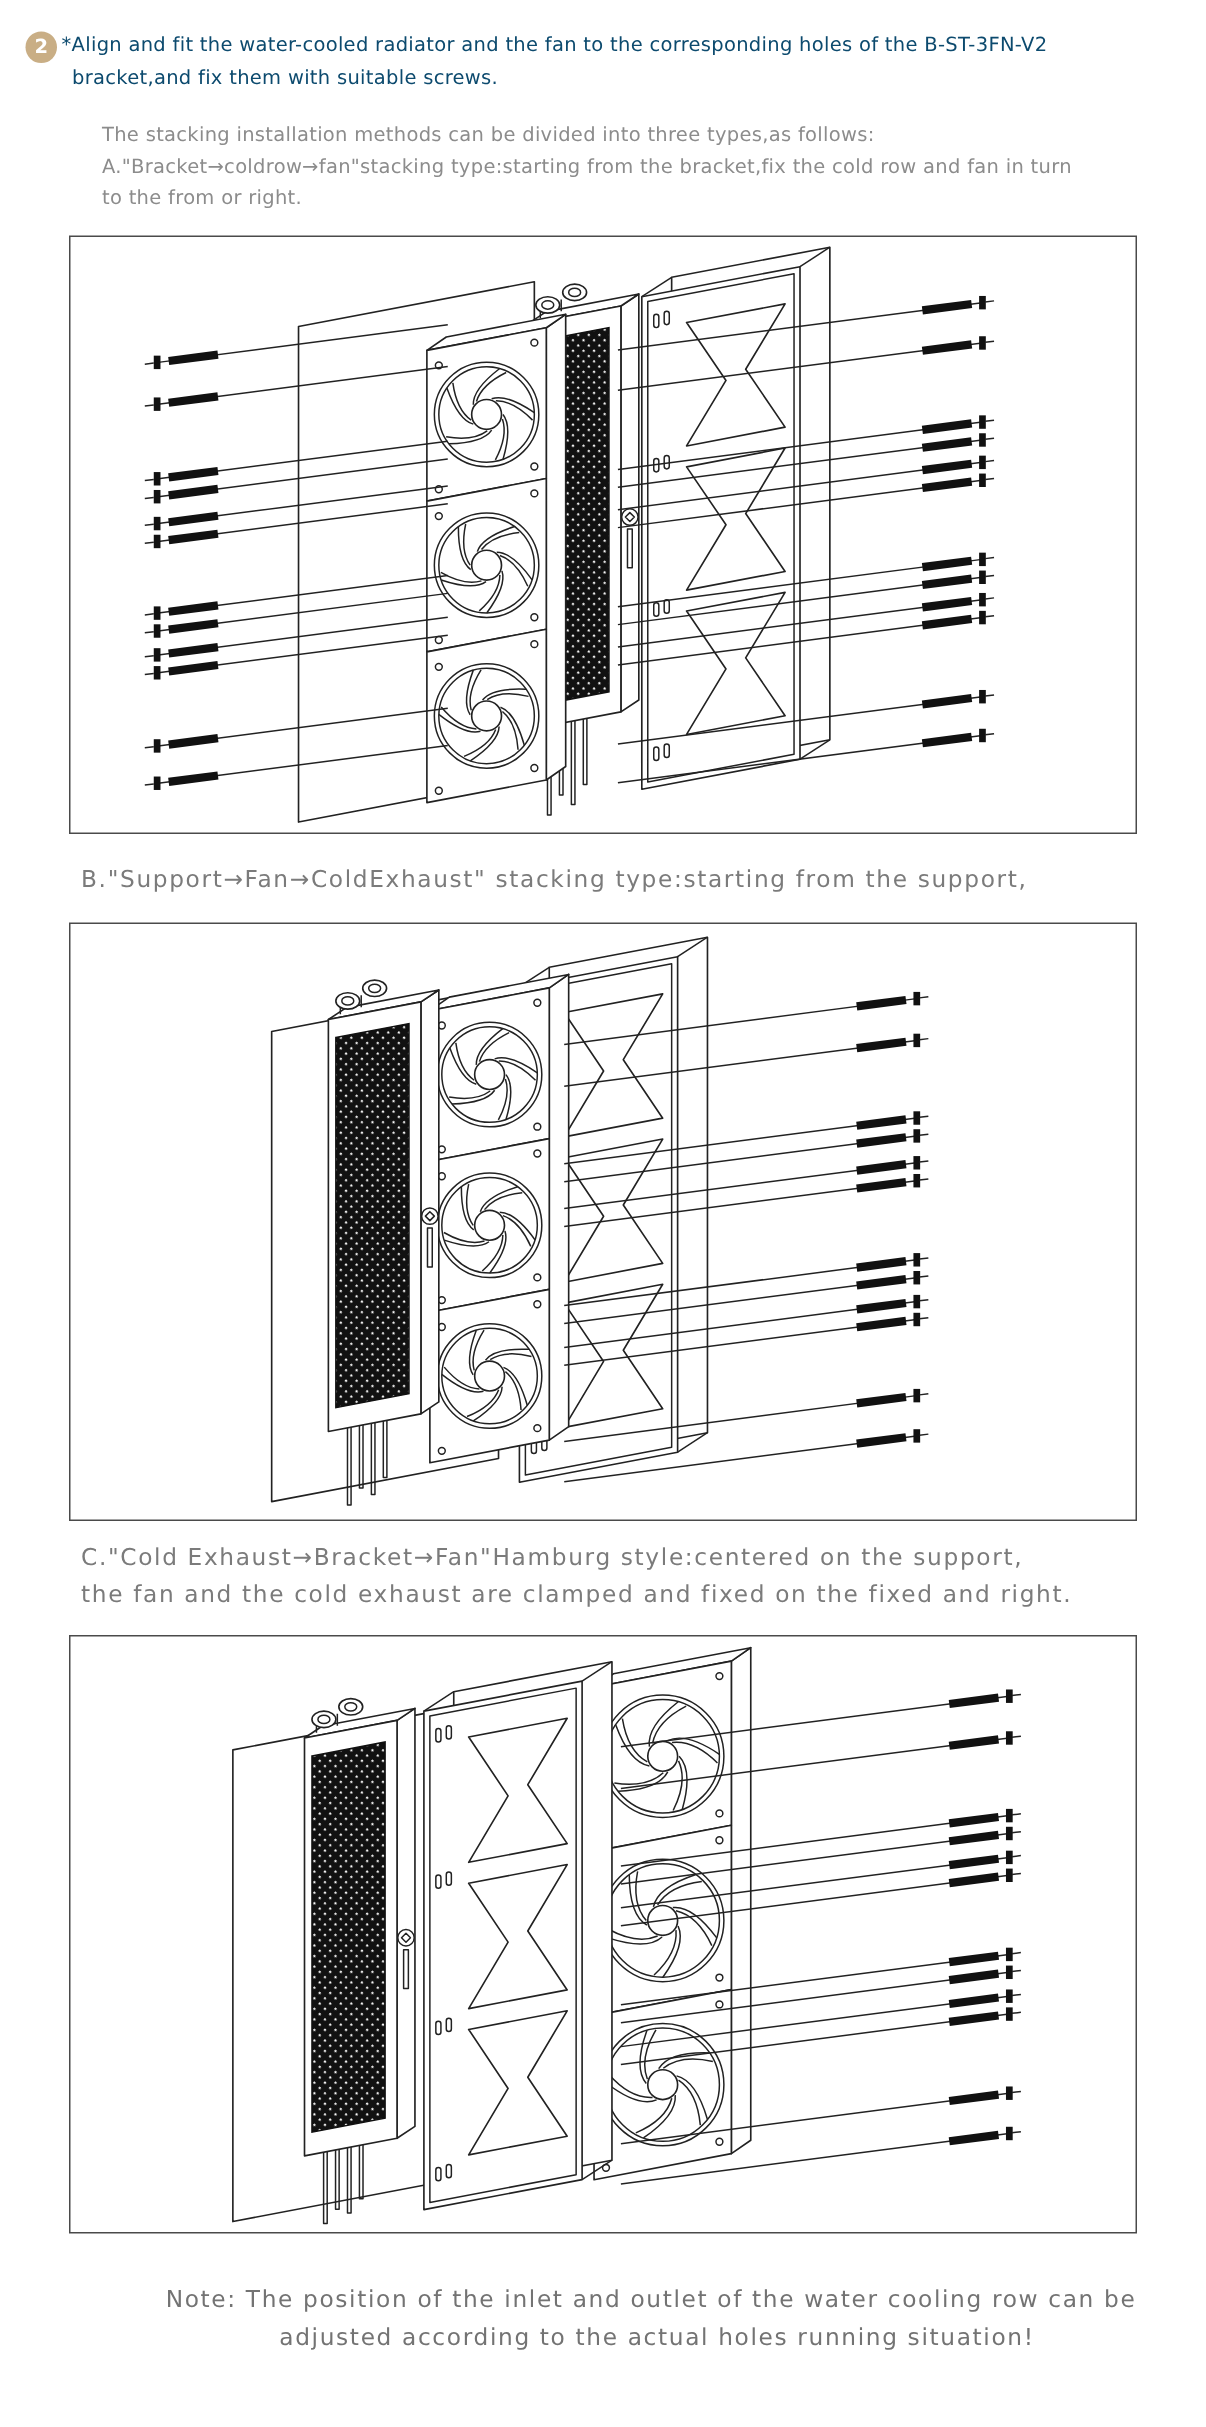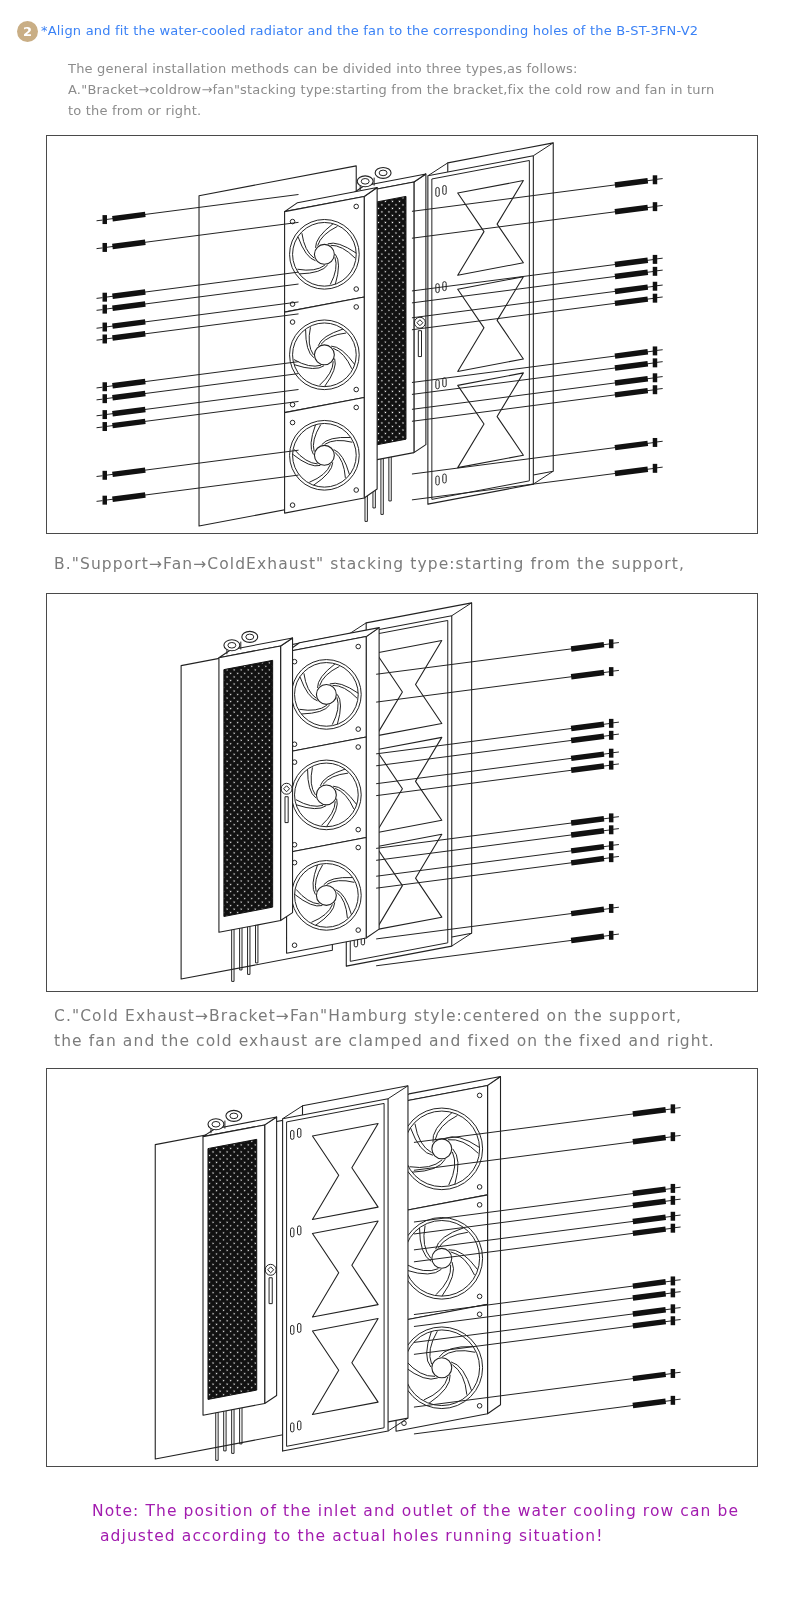--- a/index.html
+++ b/index.html
@@ -2,53 +2,54 @@
 <html><head>
 <meta charset="utf-8">
 <style>
   html,body{margin:0;padding:0;background:#ffffff;}
   body{width:804px;height:1618px;overflow:hidden;position:relative;
        font-family:"DejaVu Sans", sans-serif;}
   .step-row{display:flex;align-items:flex-start;padding:20px 14px 0 17px;}
   .badge{width:21px;height:21px;border-radius:50%;background:#c9ae85;color:#ffffff;
          font-size:13px;font-weight:bold;display:flex;align-items:center;justify-content:center;
          flex:0 0 21px;margin-top:1px;}
-  .step-text{margin-left:3px;color:#3b82f6;font-size:13px;line-height:22px;letter-spacing:0.2px;}
+  .step-text{margin-left:3px;color:#0c4a6e;font-size:13px;line-height:22px;letter-spacing:0.2px;}
   .tl{display:block;white-space:nowrap;}
   .step-text .tl + .tl{margin-left:7px;}
   .intro{margin:16px 0 14px 68px;color:#8c8c8c;font-size:13px;line-height:21px;letter-spacing:0.2px;}
   figure.diagram-box{margin:6px 0 0 46px;width:710px;height:397px;border:1px solid #4a4a4a;
                      padding:0;background:#ffffff;}
   figure.diagram-box svg{display:block;width:710px;height:397px;}
   .caption{color:#7b7b7b;font-size:15.5px;line-height:25px;letter-spacing:1.1px;}
   .caption-b{margin:18px 0 16px 54px;}
   .caption-c{margin:12px 0 14px 54px;}
-  .note{margin:32px 0 0 92px;color:#a21caf;font-size:15.5px;line-height:25px;letter-spacing:1.1px;}
+  .note{margin:32px 0 0 64px;color:#737373;font-size:15.5px;line-height:25px;letter-spacing:1.1px;text-align:center;}
   .note .tl + .tl{margin-left:8px;}
   
   .s1{fill:#ffffff;stroke:#222222;stroke-width:1.1;stroke-linejoin:round;}
   .s0{fill:none;stroke:#222222;stroke-width:1;stroke-linejoin:round;}
   .sd{fill:#111111;stroke:none;}
   .sth{stroke:#111111;stroke-width:5.5;}
   .core{stroke:#111111;stroke-width:1;}
 </style>
 </head>
 <body>
 
 <div class="page">
 
   <div class="step-row">
     <div class="badge">2</div>
     <div class="step-text">
       <span class="tl">*Align and fit the water-cooled radiator and the fan to the corresponding holes of the B-ST-3FN-V2</span>
+      <span class="tl">bracket,and fix them with suitable screws.</span>
     </div>
   </div>
 
   <div class="intro">
-    <span class="tl">The general installation methods can be divided into three types,as follows:</span>
+    <span class="tl">The stacking installation methods can be divided into three types,as follows:</span>
     <span class="tl">A."Bracket→coldrow→fan"stacking type:starting from the bracket,fix the cold row and fan in turn</span>
     <span class="tl">to the from or right.</span>
   </div>
 
   <figure class="diagram-box">
     <svg xmlns="http://www.w3.org/2000/svg" viewBox="0 0 712 399">
         <defs>
           <pattern id="dots0" width="5" height="5" patternUnits="userSpaceOnUse" patternTransform="rotate(45)">
             <rect x="0" y="0" width="5" height="5" fill="#111111"></rect>
             <circle cx="1.4" cy="1.4" r="0.75" fill="#ffffff"></circle>

